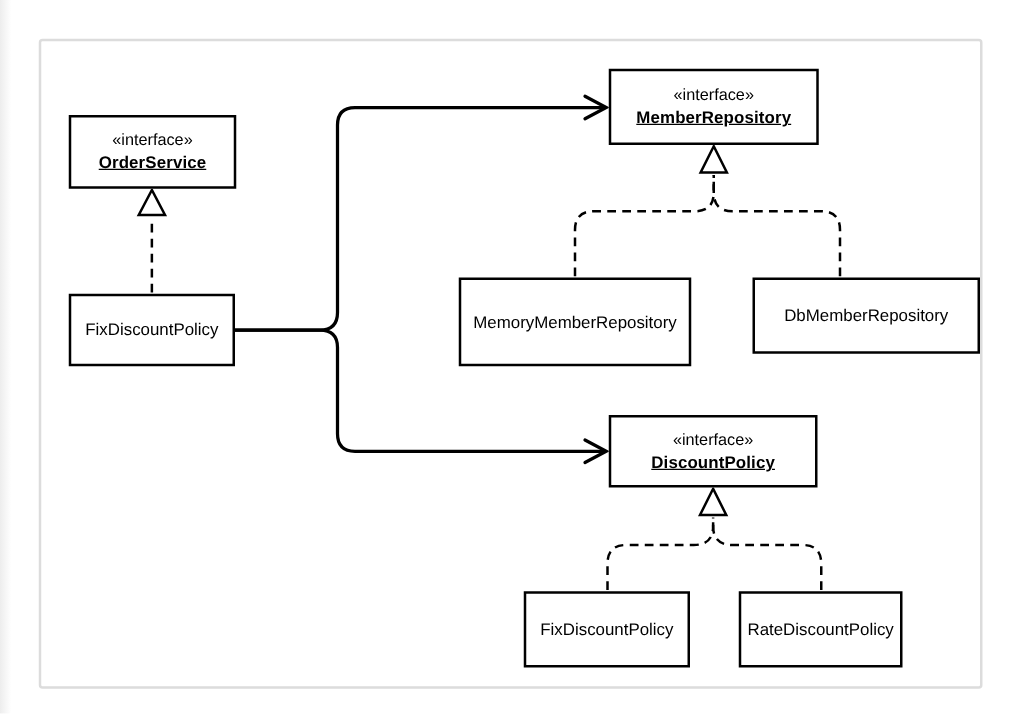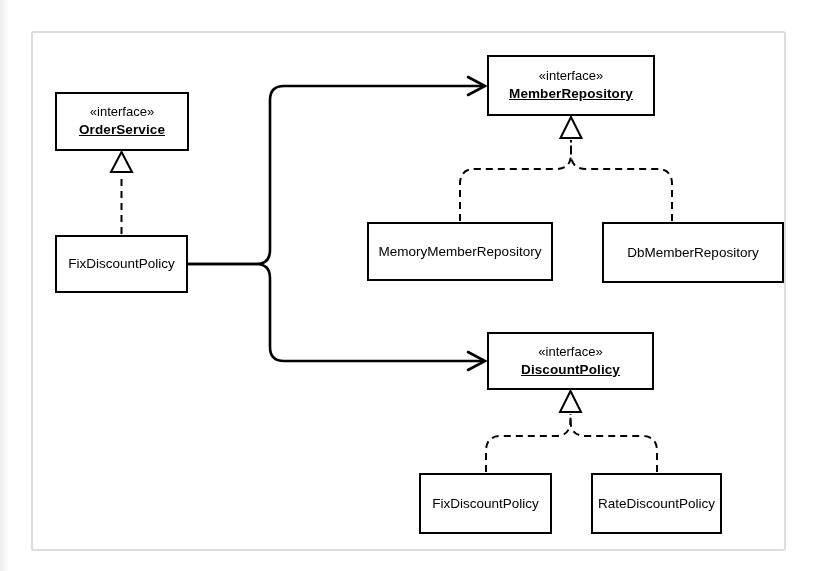--- a/index.html
+++ b/index.html
@@ -137,21 +137,21 @@
 
   <div class="uml-box" style="left:55px; top:235px; width:133px; height:58px;">
     <span class="impl-name">FixDiscountPolicy</span>
   </div>
 
   <div class="uml-box" style="left:487px; top:55px; width:168px; height:61px;">
     <span class="stereotype">«interface»</span>
     <span class="class-name">MemberRepository</span>
   </div>
 
-  <div class="uml-box" style="left:367px; top:222px; width:186px; height:59px;">
+  <div class="uml-box" style="left:367px; top:222px; width:186px; height:71px;">
     <span class="impl-name">MemoryMemberRepository</span>
   </div>
 
   <div class="uml-box" style="left:602px; top:222px; width:182px; height:61px;">
     <span class="impl-name">DbMemberRepository</span>
   </div>
 
   <div class="uml-box" style="left:487px; top:332px; width:167px; height:58px;">
     <span class="stereotype">«interface»</span>
     <span class="class-name">DiscountPolicy</span>

